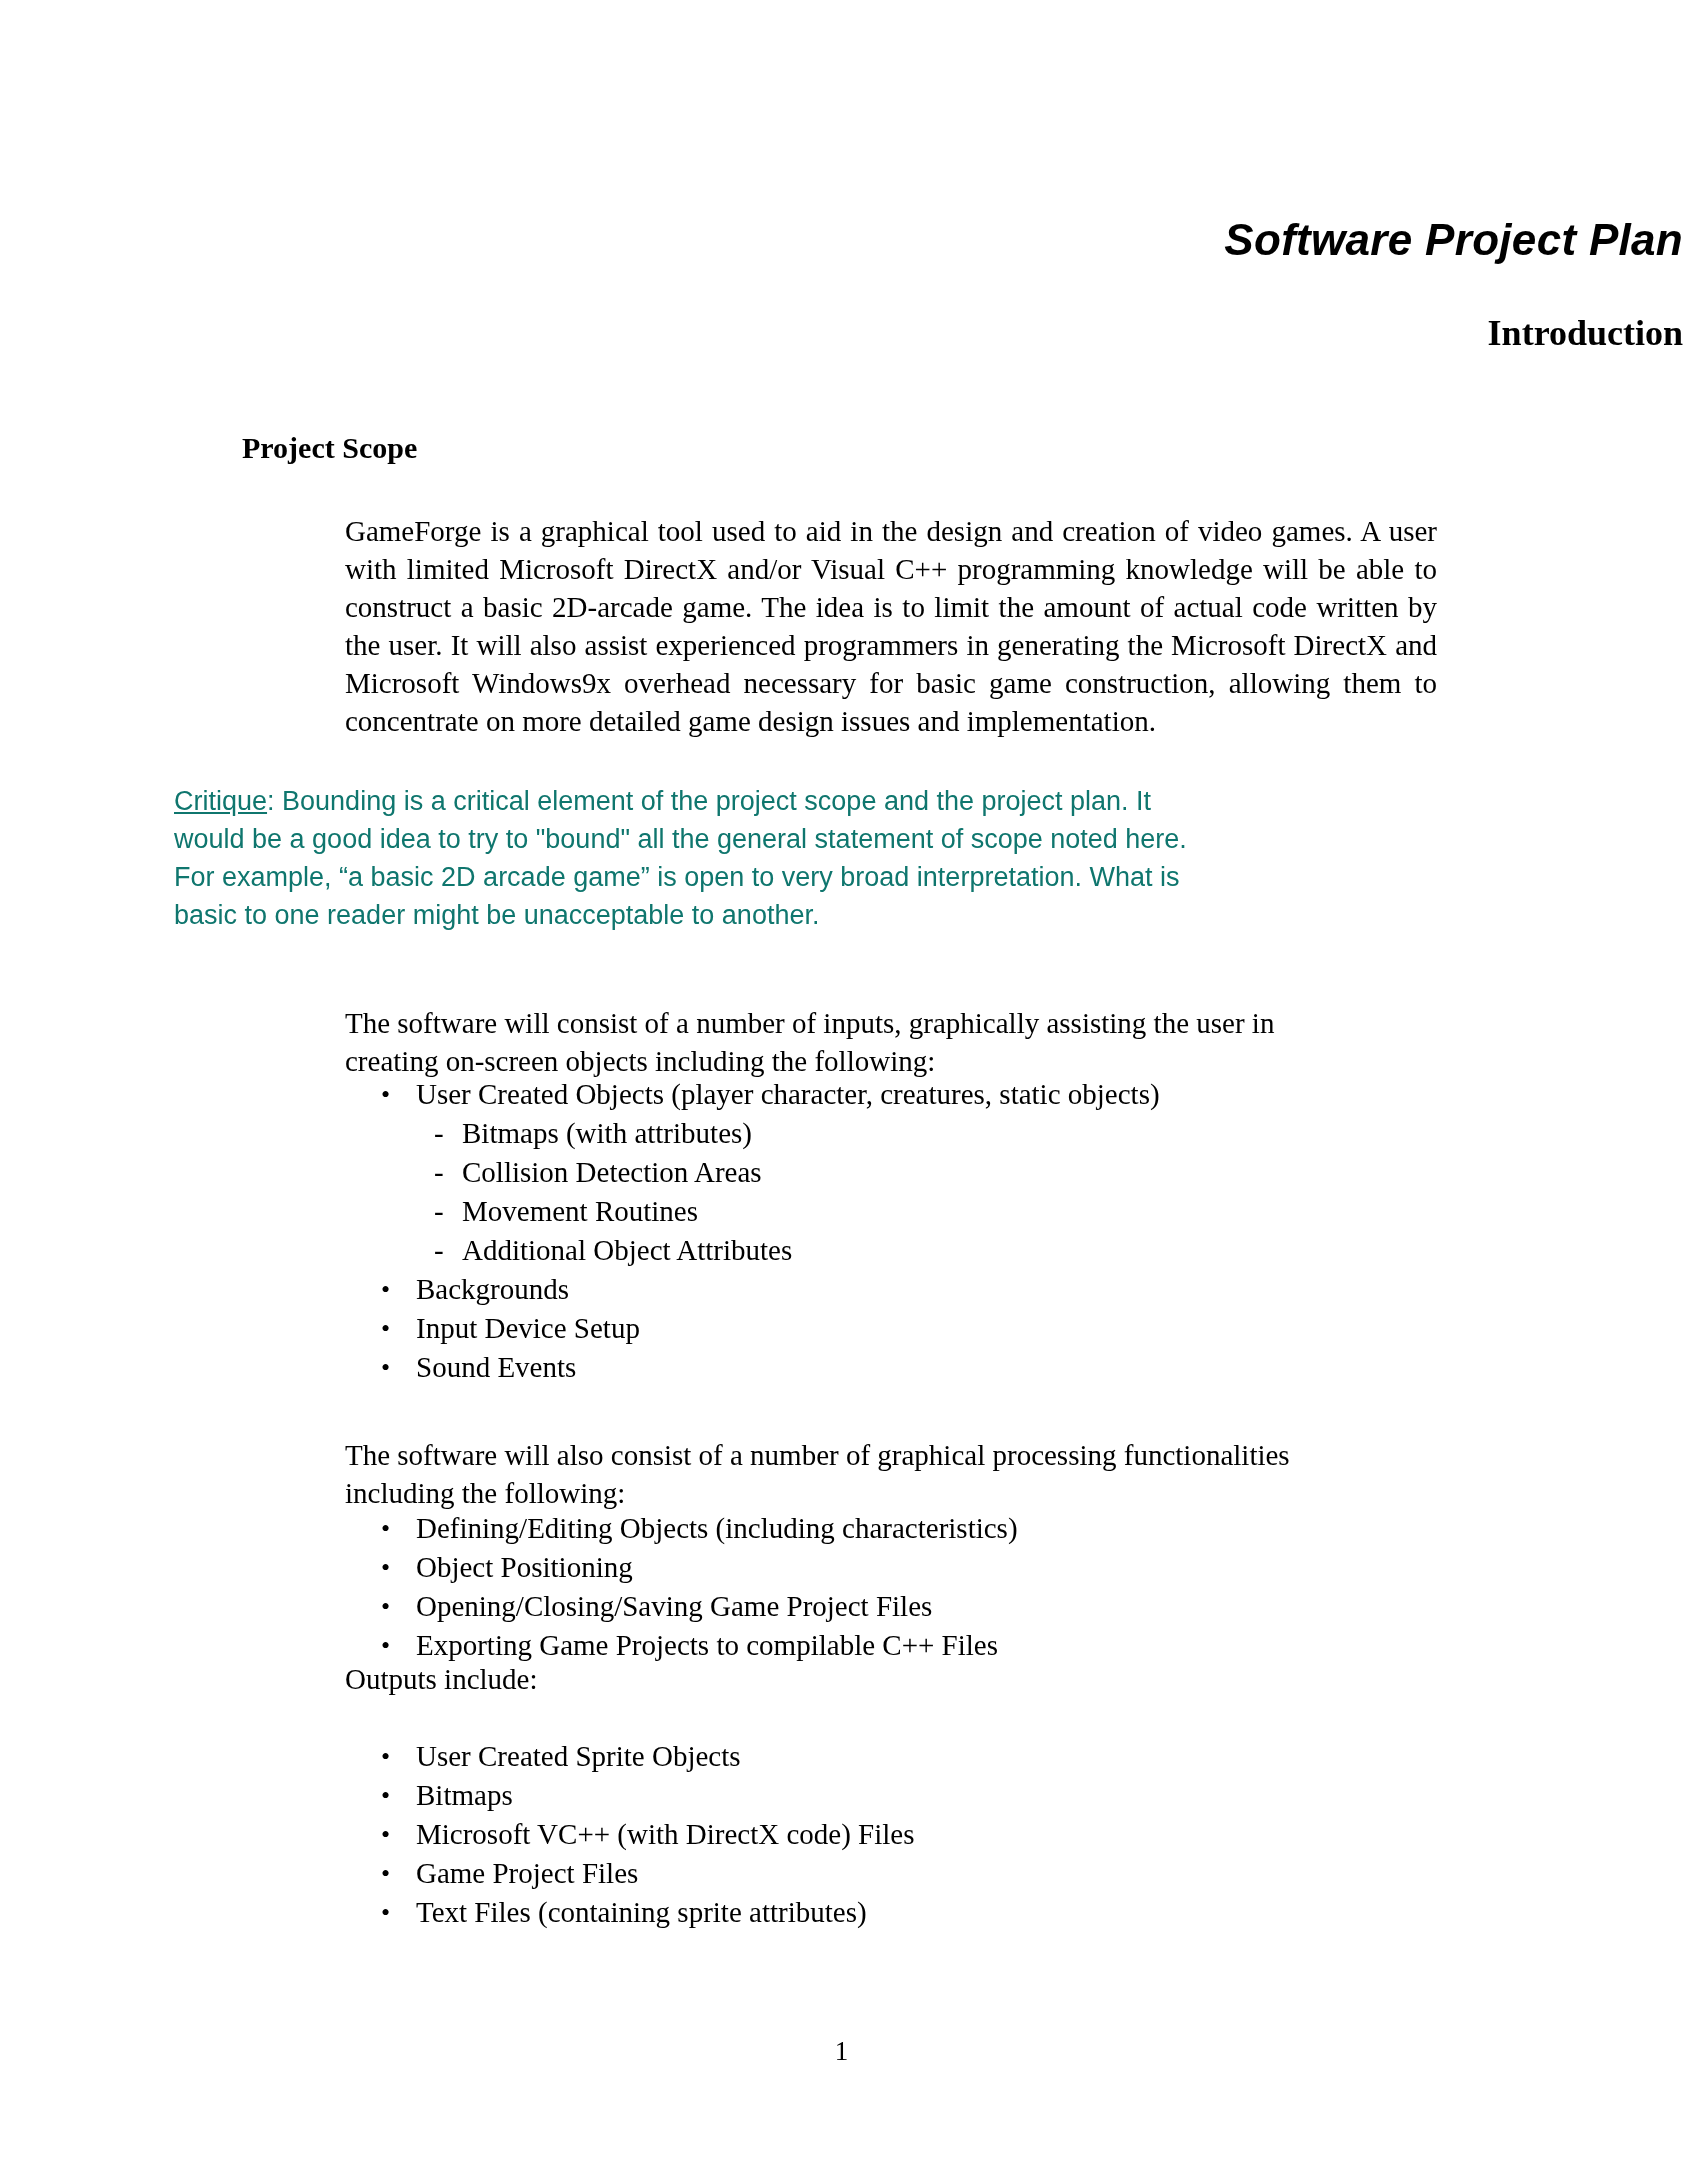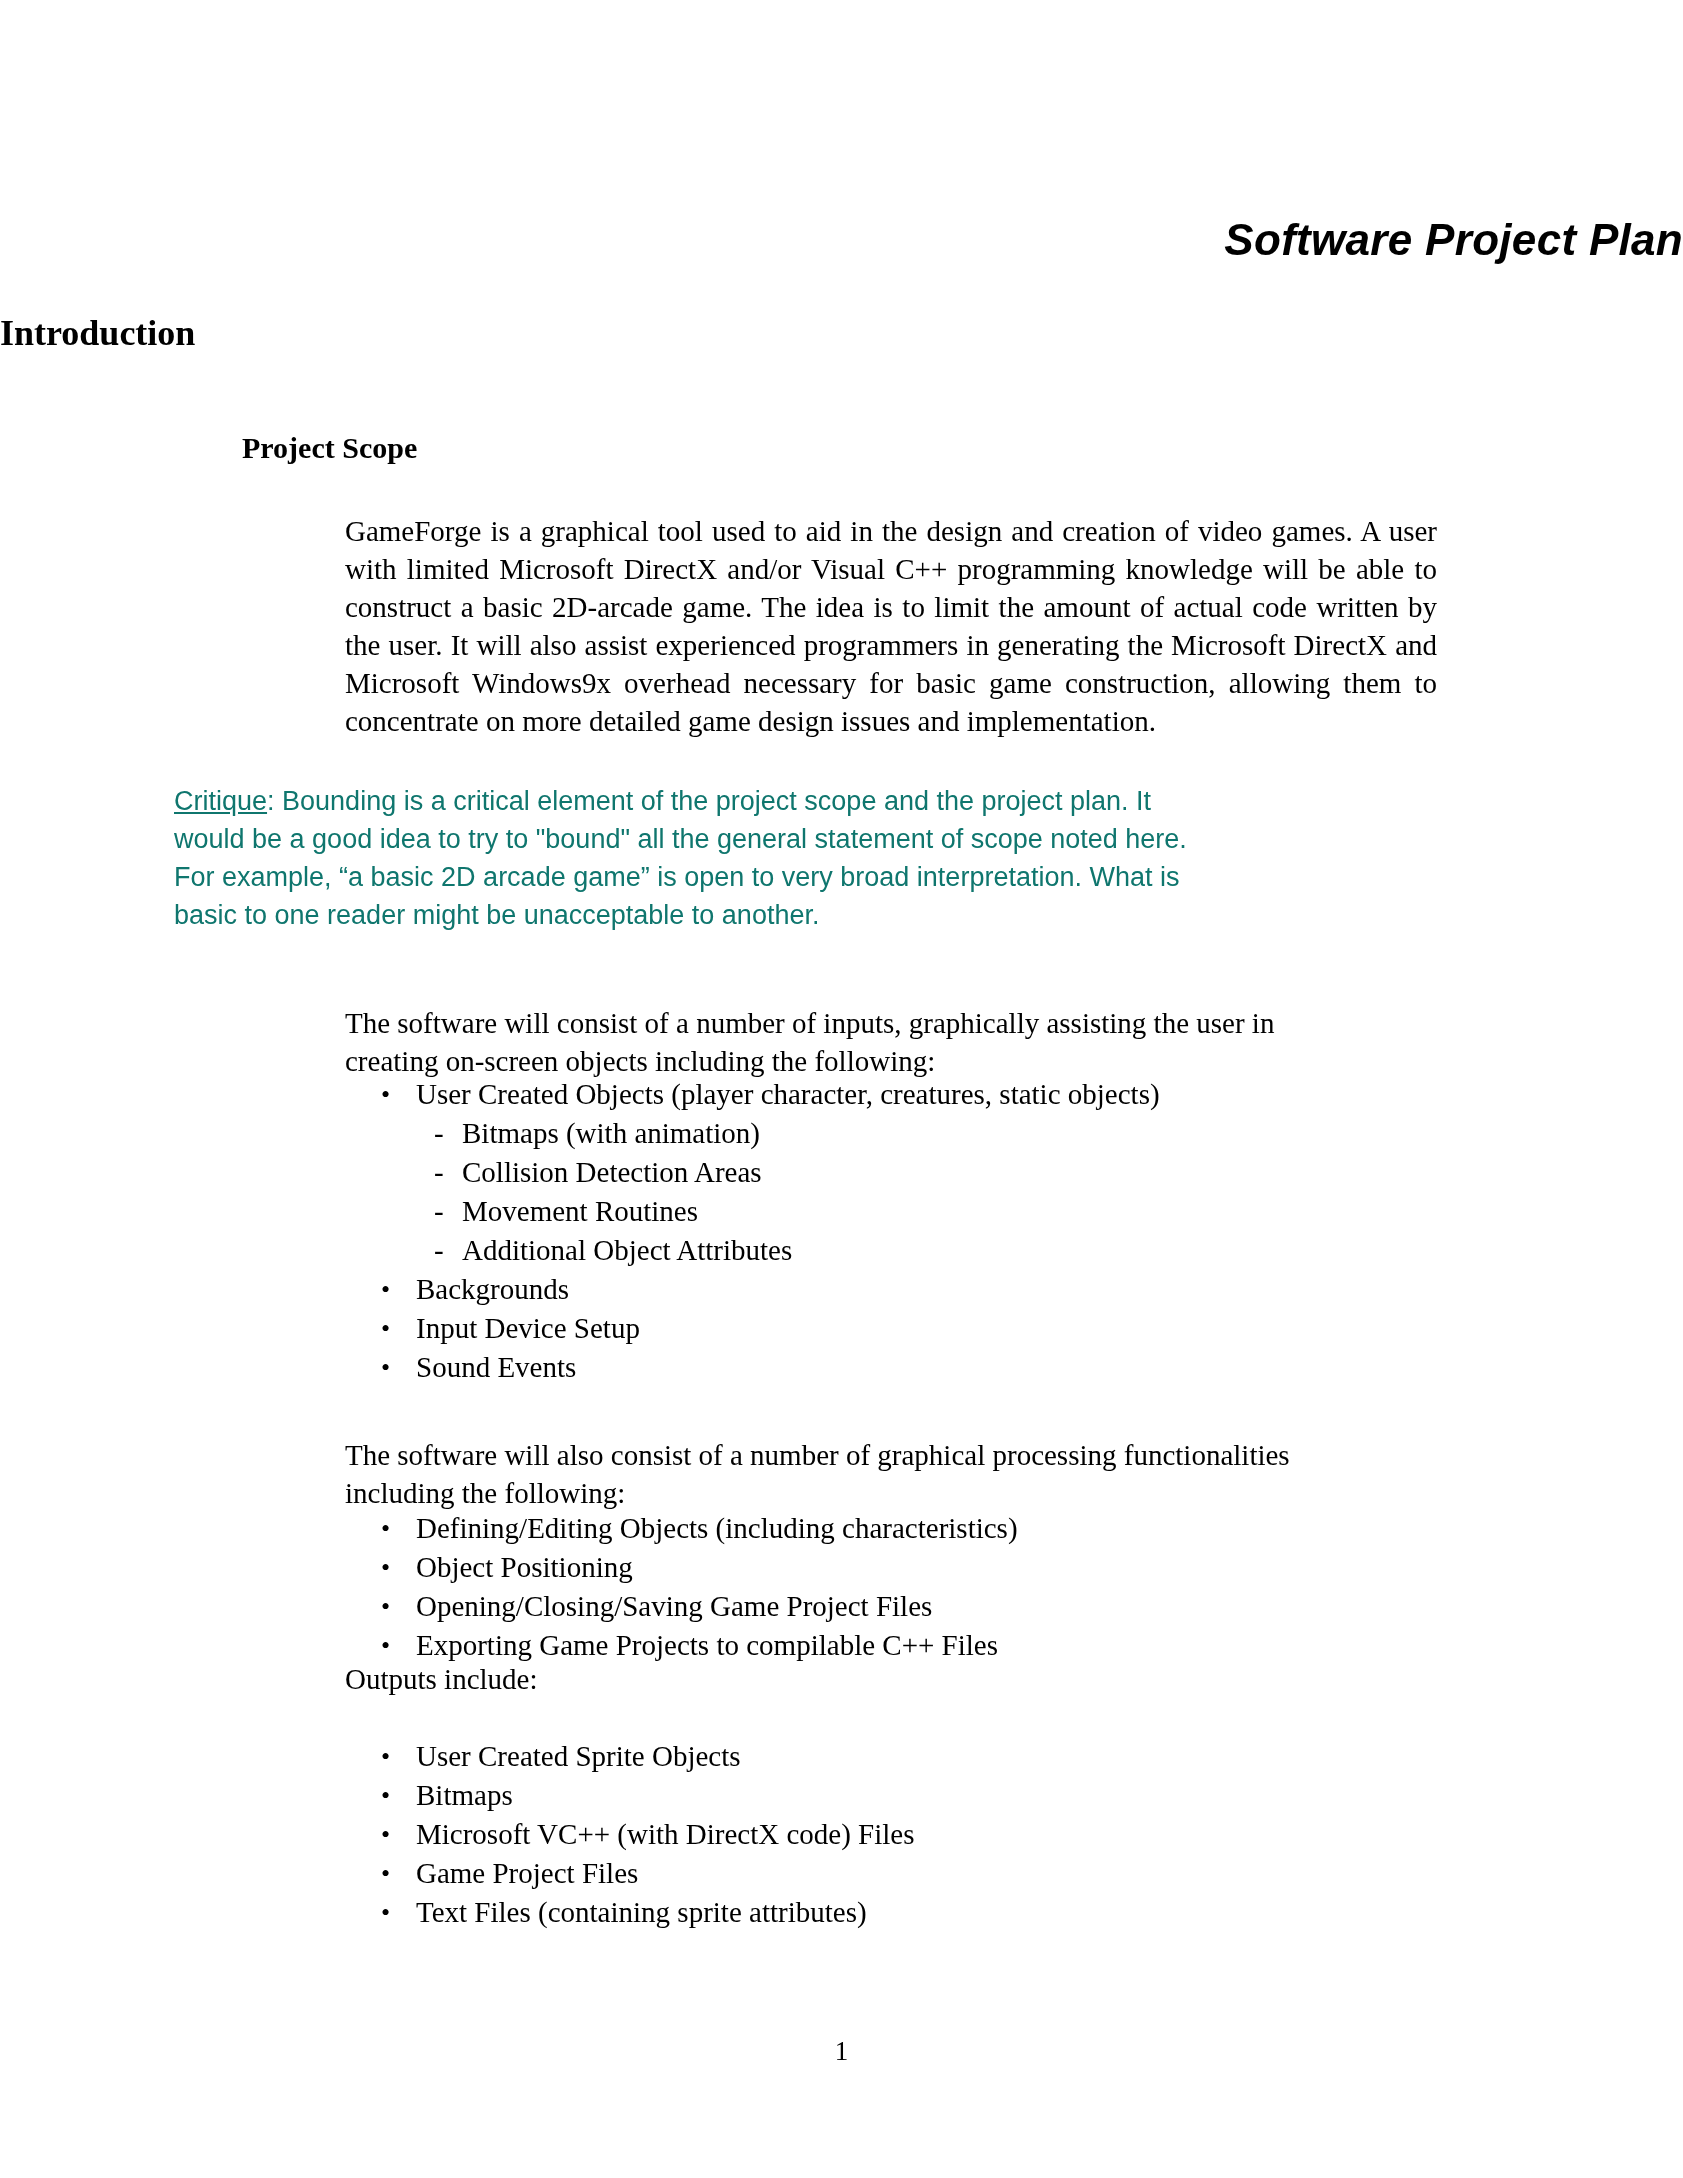--- a/index.html
+++ b/index.html
@@ -29,21 +29,21 @@
     font-weight: bold;
     font-style: italic;
     font-size: 44px;
     letter-spacing: 0.3px;
   }
   .doc-subtitle {
     position: absolute;
     top: 282px;
     left: 0;
     width: 1683px;
-    text-align: left;
+    text-align: right;
     font-family: "Liberation Serif", "DejaVu Serif", serif;
     font-weight: bold;
     font-size: 36px;
   }
 
   
   .section-heading {
     position: absolute;
     top: 401px;
     left: 242px;
@@ -152,21 +152,21 @@
     <span>basic to one reader might be unacceptable to another.</span>
   </div>
 
   <div class="body-block no-justify" id="inputs-intro">
     <span>The software will consist of a number of inputs, graphically assisting the user in</span><br>
     <span>creating on-screen objects including the following:</span>
   </div>
 
   <div class="bullet-list" id="inputs-list">
       <div class="bullet-row"><span class="marker">•</span><span>User Created Objects (player character, creatures, static objects)</span></div>
-      <div class="sub-row"><span class="marker">-</span><span>Bitmaps (with animation)</span></div>
+      <div class="sub-row"><span class="marker">-</span><span>Bitmaps (with attributes)</span></div>
       <div class="sub-row"><span class="marker">-</span><span>Collision Detection Areas</span></div>
       <div class="sub-row"><span class="marker">-</span><span>Movement Routines</span></div>
       <div class="sub-row"><span class="marker">-</span><span>Additional Object Attributes</span></div>
       <div class="bullet-row"><span class="marker">•</span><span>Backgrounds</span></div>
       <div class="bullet-row"><span class="marker">•</span><span>Input Device Setup</span></div>
       <div class="bullet-row"><span class="marker">•</span><span>Sound Events</span></div>
     </div>
 
   <div class="body-block no-justify" id="processing-intro">
     <span>The software will also consist of a number of graphical processing functionalities</span><br>

